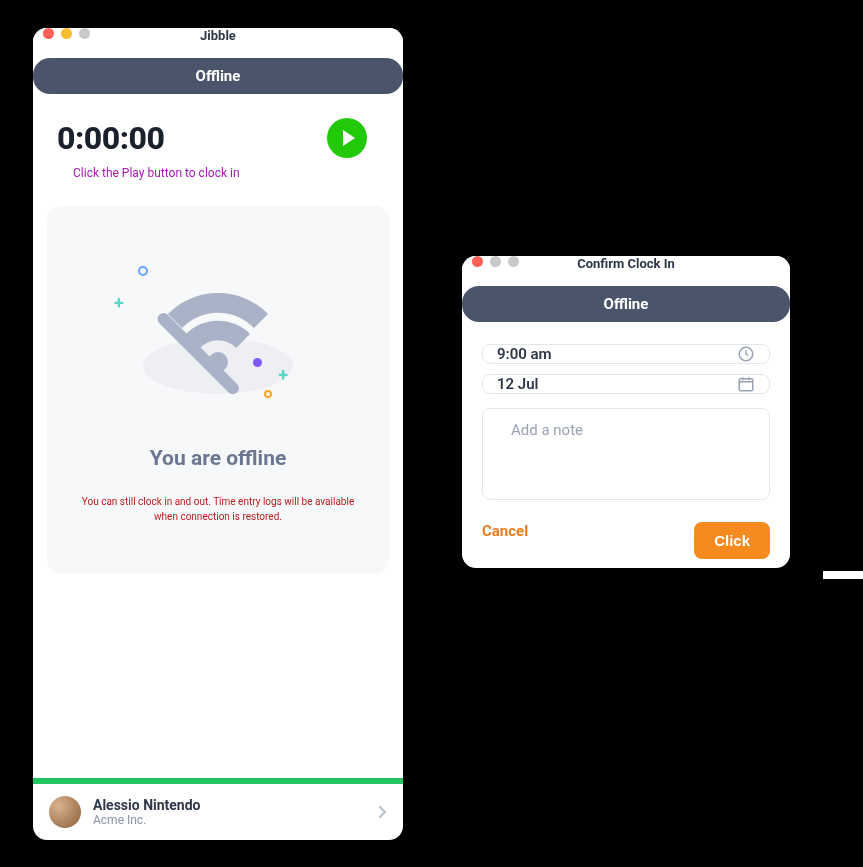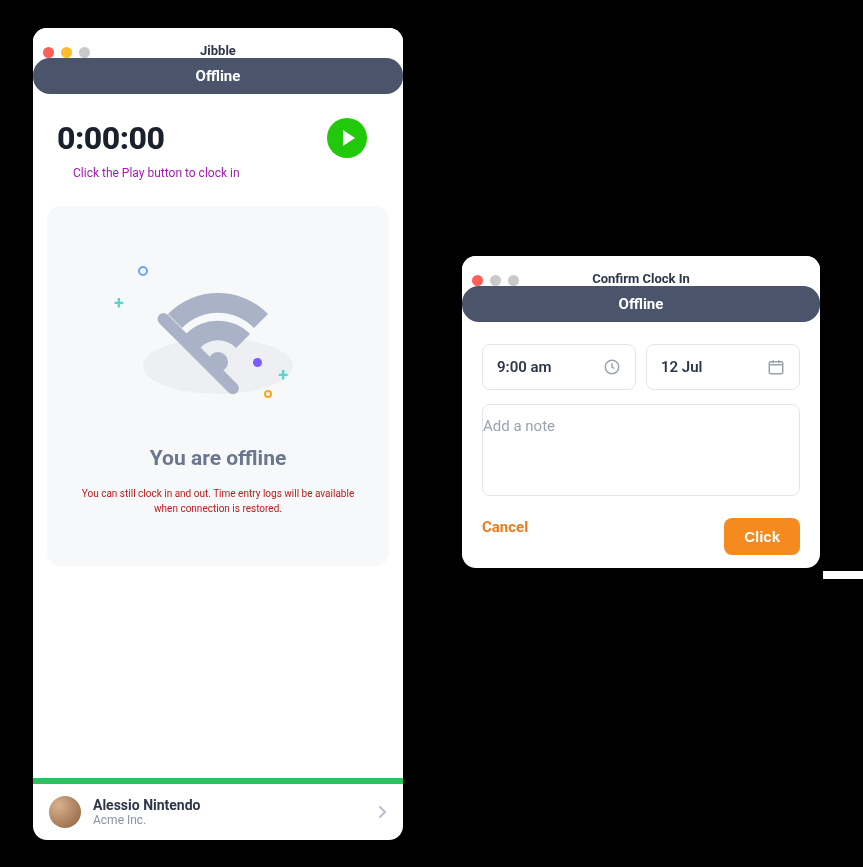--- a/index.html
+++ b/index.html
@@ -19,27 +19,27 @@
   }
   .window-left {
     left: 33px;
     top: 28px;
     width: 370px;
     height: 812px;
   }
   .window-right {
     left: 462px;
     top: 256px;
-    width: 358px;
+    width: 328px;
     height: 312px;
   }
   .titlebar {
     height: 30px;
     display: flex;
-    align-items: flex-end;
+    align-items: flex-start;
     padding: 0 10px;
     background: #fff;
     position: relative;
   }
   .traffic {
     display: flex;
     gap: 7px;
     position: absolute;
     left: 10px;
   }
@@ -119,21 +119,21 @@
   .dec { position: absolute; }
   .dec-circle-blue { left: 20px; top: 10px; width: 10px; height: 10px; border: 2px solid #6aa3ff; border-radius: 50%; }
   .dec-plus-teal { left: -4px; top: 36px; color: #5ad6c8; font-size: 18px; font-weight: 700; }
   .dec-plus-teal2 { right: 30px; top: 108px; color: #5ad6c8; font-size: 18px; font-weight: 700; }
   .dec-dot-purple { right: 56px; top: 102px; width: 9px; height: 9px; background: #7c5cff; border-radius: 50%; }
   .dec-circle-orange { right: 46px; bottom: 28px; width: 8px; height: 8px; border: 2px solid #f5a623; border-radius: 50%; }
   .offline-heading {
     font-size: 21px;
     font-weight: 700;
     color: #6b7790;
-    margin-bottom: 16px;
+    margin-bottom: 24px;
   }
   .offline-body {
     font-size: 10px;
     color: #b91c1c;
     line-height: 1.5;
     padding: 0 6px;
   }
   .footer {
     position: absolute;
     bottom: 0;
@@ -168,20 +168,21 @@
   }
 
   
   .form-body {
     padding: 22px 20px 16px 20px;
   }
   .row {
     display: flex;
     gap: 10px;
     margin-bottom: 14px;
+    flex-direction: column;
   }
   .field {
     flex: 1;
     border: 1px solid #e2e6eb;
     border-radius: 8px;
     height: 46px;
     display: flex;
     align-items: center;
     justify-content: space-between;
     padding: 0 14px;
@@ -189,21 +190,21 @@
     color: #2d3748;
     font-weight: 600;
     background: #fff;
     cursor: pointer;
   }
   .field .ic { color: #9aa3b2; display:flex; align-items:center; }
   .note {
     border: 1px solid #e2e6eb;
     border-radius: 8px;
     min-height: 92px;
-    padding: 12px 0;
+    padding: 12px 28px;
     font-size: 15px;
     color: #9aa3b2;
     background: #fff;
   }
   .actions {
     display: flex;
     align-items: flex-start;
     justify-content: space-between;
     padding: 6px 20px 16px 20px;
   }

